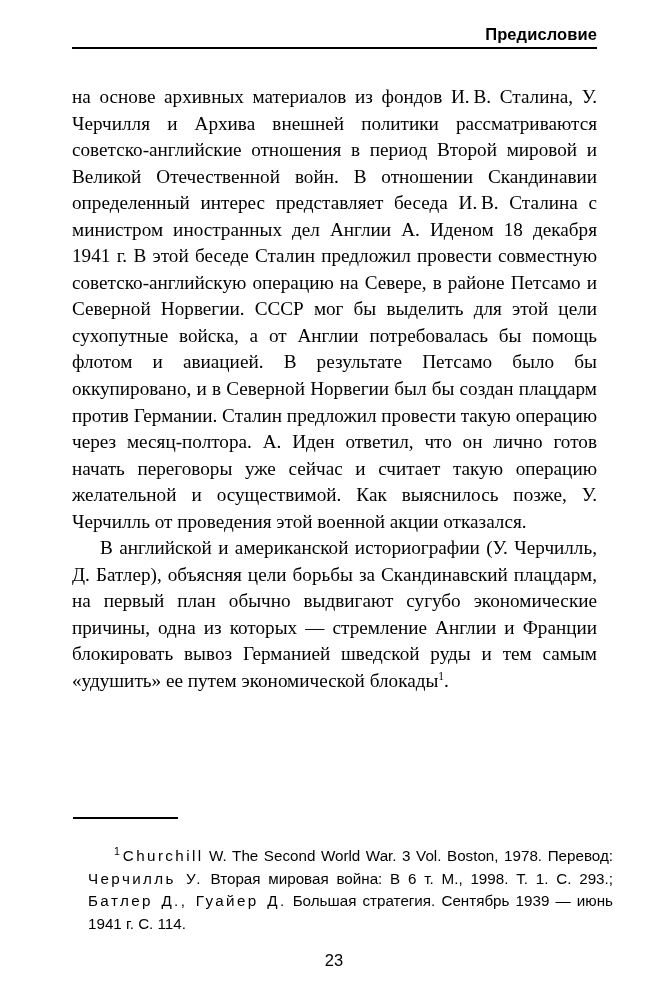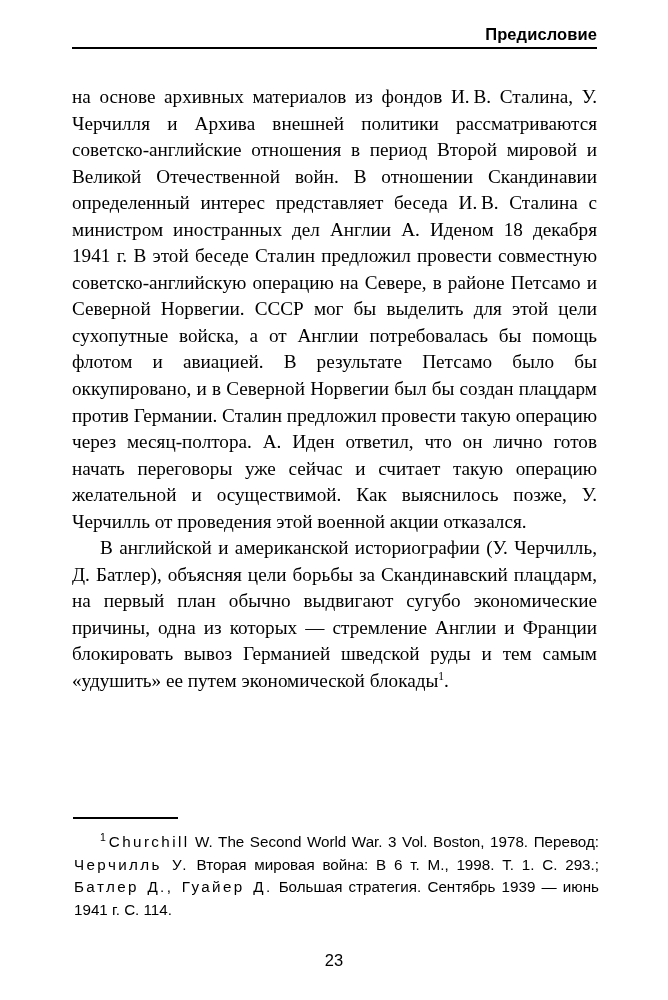--- a/index.html
+++ b/index.html
@@ -79,21 +79,21 @@
     top: 817px;
     width: 105px;
     height: 2.2px;
     background: #000000;
   }
   .footnote {
     position: absolute;
     left: 72px;
     top: 829px;
     width: 525px;
-    margin: 2px;
+    margin: 16px;
     font-size: 15.2px;
     line-height: 22.6px;
     text-align: justify;
     text-justify: inter-word;
     text-indent: 26px;
   }
   .footnote .ftn-mark {
     font-size: 10.5px;
     vertical-align: super;
     line-height: 0;

